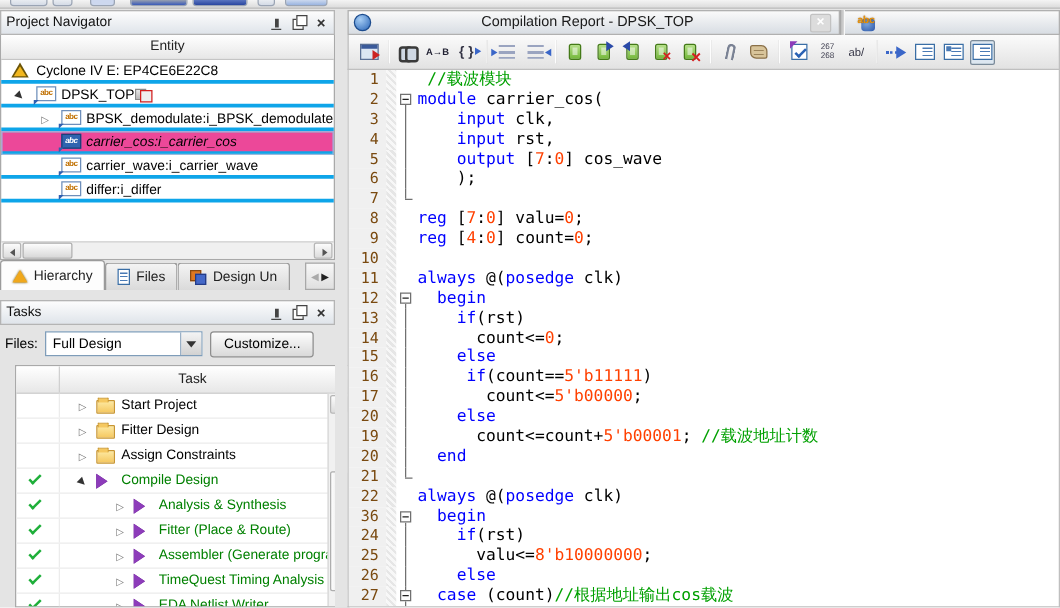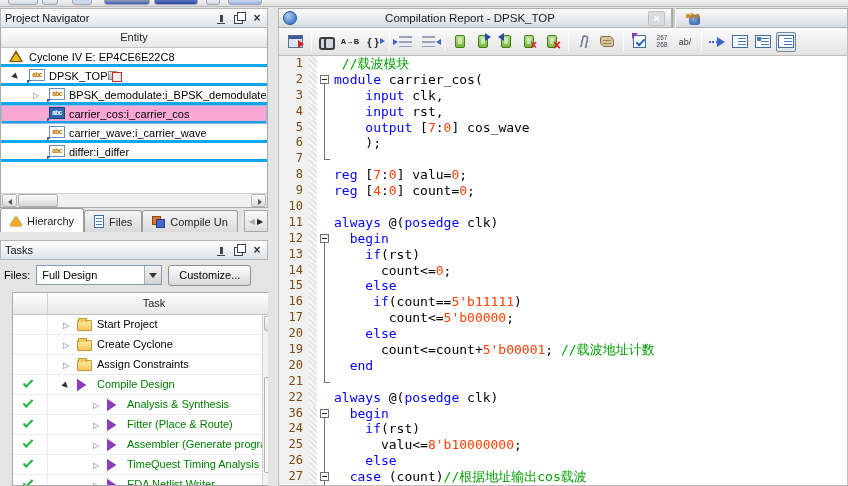--- a/index.html
+++ b/index.html
@@ -23,21 +23,21 @@
   .icon-float::after { content:""; position:absolute; left:4px; top:0; width:7px; height:7px; border:1px solid #444; background:#fff; }
   .icon-close { font-size:12px; font-weight:bold; line-height:10px; }
 
   
   #left { position:absolute; left:0; top:8px; width:268px; height:478px; }
   #pn-titlebar { top:0; }
 
   .entity-box { position:absolute; left:0; top:20px; width:268px; height:180px; background:#fff; border:1px solid #a9a9a9; border-top:none; }
   .col-header { height:20px; background:linear-gradient(#ffffff,#e7e7e7); border-bottom:1px solid #c5c5c5; text-align:center; line-height:19px; color:#222; }
   .tree-row { position:relative; height:19px; display:flex; align-items:center; border-bottom:3px solid #0ea5e9; white-space:nowrap; }
-  .tree-row.selected { background:#f9a8d4; outline:1px solid #99bbdd; outline-offset:-1px; }
+  .tree-row.selected { background:#ec4899; outline:1px solid #99bbdd; outline-offset:-1px;font-style:italic; }
   .expander { position:absolute; width:10px; text-align:center; font-size:8px; color:#777; top:5px; }
   .expander.exp { color:#333; transform:rotate(45deg); }
   .abc-icon { position:absolute; width:16px; height:12px; border:1px solid #6e8fbb; background:#fff; color:#c截07000; font-size:6.5px; font-weight:bold; color:#c07000; text-align:center; line-height:10px; letter-spacing:-0.5px; }
   .abc-icon::after { content:""; position:absolute; left:-3px; bottom:-4px; border-top:4px solid #2f5fb0; border-right:4px solid transparent; }
   .abc-icon.sel { background:#2f64b0; color:#fff; border-color:#1c3f78; }
   .device-icon { position:absolute; width:14px; height:12px; }
   .device-icon::before { content:""; position:absolute; left:0; top:0; border-left:7px solid transparent; border-right:7px solid transparent; border-bottom:12px solid #6b5408; }
   .device-icon::after { content:""; position:absolute; left:2px; top:3px; border-left:5px solid transparent; border-right:5px solid transparent; border-bottom:8px solid #f2b71e; }
   .inst-badge { position:absolute; width:14px; height:12px; }
   .inst-badge::before { content:""; position:absolute; left:0; top:1px; width:7px; height:7px; background:linear-gradient(#e8e8e8,#b8b8b8); border:1px solid #8a8a8a; }
@@ -233,21 +233,21 @@
         <div class="navtab active">
           <span class="tri-icon"></span>
           <span>Hierarchy</span>
         </div>
         <div class="navtab">
           <span class="doc-icon"></span>
           <span>Files</span>
         </div>
         <div class="navtab">
           <span class="du-icon"></span>
-          <span>Compile Un</span>
+          <span>Design Un</span>
         </div>
         <div class="tab-scrollers" style="position: absolute;">
           <span class="tsc">◀</span>
           <span class="tsc on">▶</span>
         </div>
       </div>
 
     <div id="tasks-titlebar" class="titlebar">
       <span class="tb-text">Tasks</span>
       <span class="tb-icons">
@@ -272,21 +272,21 @@
       </div>
       <div id="task-rows">
           <div class="task-row">
             <span class="expander" style="left: 48px; top: 6px;">▷</span>
             <span class="folder-icon" style="left: 64px;"></span>
             <span class="task-label" style="left: 84px;">Start Project</span>
           </div>
           <div class="task-row">
             <span class="expander" style="left: 48px; top: 6px;">▷</span>
             <span class="folder-icon" style="left: 64px;"></span>
-            <span class="task-label" style="left: 84px;">Create Cyclone</span>
+            <span class="task-label" style="left: 84px;">Fitter Design</span>
           </div>
           <div class="task-row">
             <span class="expander" style="left: 48px; top: 6px;">▷</span>
             <span class="folder-icon" style="left: 64px;"></span>
             <span class="task-label" style="left: 84px;">Assign Constraints</span>
           </div>
           <div class="task-row">
             <span class="chk"></span>
             <span class="expander exp" style="left: 48px; top: 6px;">▶</span>
             <span class="play-icon" style="left: 64px;"></span>

